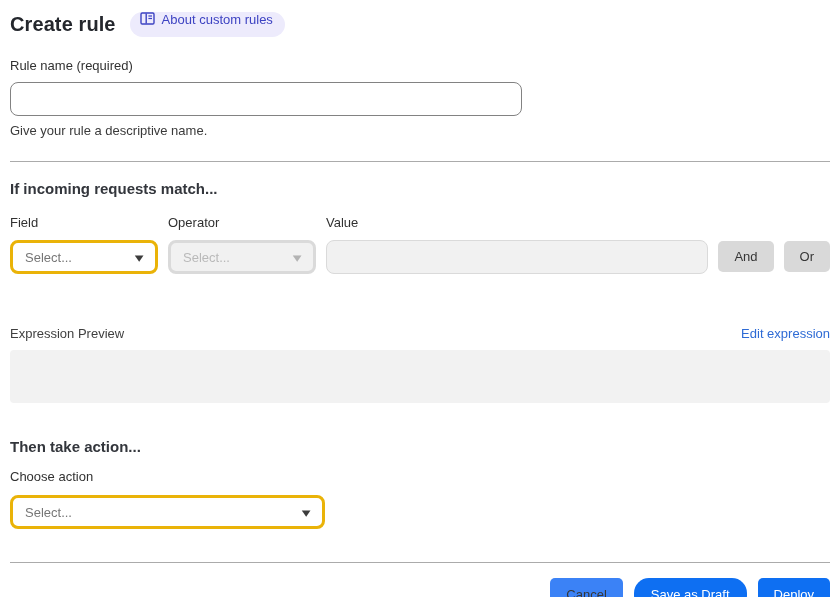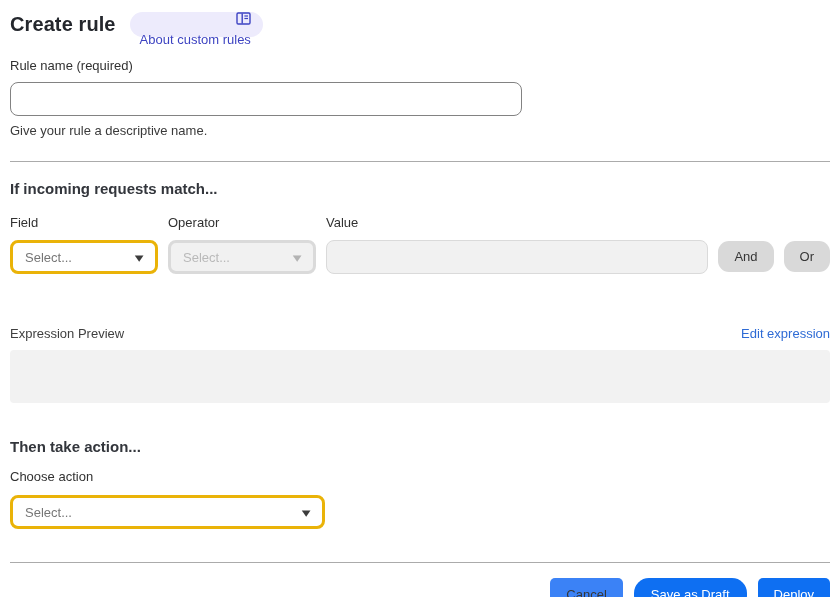--- a/index.html
+++ b/index.html
@@ -7,27 +7,26 @@
   body {
     font-family: "Liberation Sans", "DejaVu Sans", sans-serif;
     color: #36393f;
   }
   .container { padding: 10px 9px 0 10px; width: 839px; }
 
   
   .title-row { display: flex; align-items: center; gap: 14px; margin-top: 2px; }
   .page-title { font-size: 20px; font-weight: bold; color: #24272d; letter-spacing: 0.1px; }
   .about-badge {
-    display: inline-flex; align-items: flex-end; gap: 7px;
+    display: inline-flex; align-items: flex-start; gap: 7px;
     background: #edebfc; color: #3d43c2;
     border: none; border-radius: 13px;
     height: 25px; padding: 0 12px 0 10px;
     font-size: 13px; cursor: pointer;
     font-family: inherit;
-    flex-direction: column;
   }
   .about-badge svg { display: block; }
 
   
   .field-label { font-size: 13px; color: #313131; }
   .helper-text { font-size: 13px; color: #3a3a3a; margin-top: 7px; }
   .section-heading { font-size: 15px; font-weight: bold; color: #33363c; }
 
   
   .text-input {
@@ -62,21 +61,21 @@
   .divider-2 { margin-top: 33px; }
 
   
   .match-section { margin-top: 18px; }
   .match-row { display: flex; align-items: flex-end; gap: 10px; margin-top: 18px; }
   .match-col { display: flex; flex-direction: column; }
   .match-col .field-label { margin-bottom: 10px; }
   .col-field, .col-operator { width: 148px; }
   .col-value { flex: 1; min-width: 0; }
   .conj-button {
-    height: 31px; padding: 0 16px; border: none; border-radius: 11px;
+    height: 31px; padding: 0 16px; border: none; border-radius: 5px;
     background: #d9d9d9; color: #363636; font-size: 13px;
     cursor: pointer; margin-bottom: 2px; font-family: inherit;
   }
 
   
   .expr-header { display: flex; align-items: center; justify-content: space-between; margin-top: 52px; }
   .expr-label { font-size: 13px; color: #3f3f3f; }
   .edit-link { font-size: 13px; color: #2e6bd5; text-decoration: none; cursor: pointer; }
   .expr-preview {
     margin-top: 9px; height: 53px; width: 100%;

